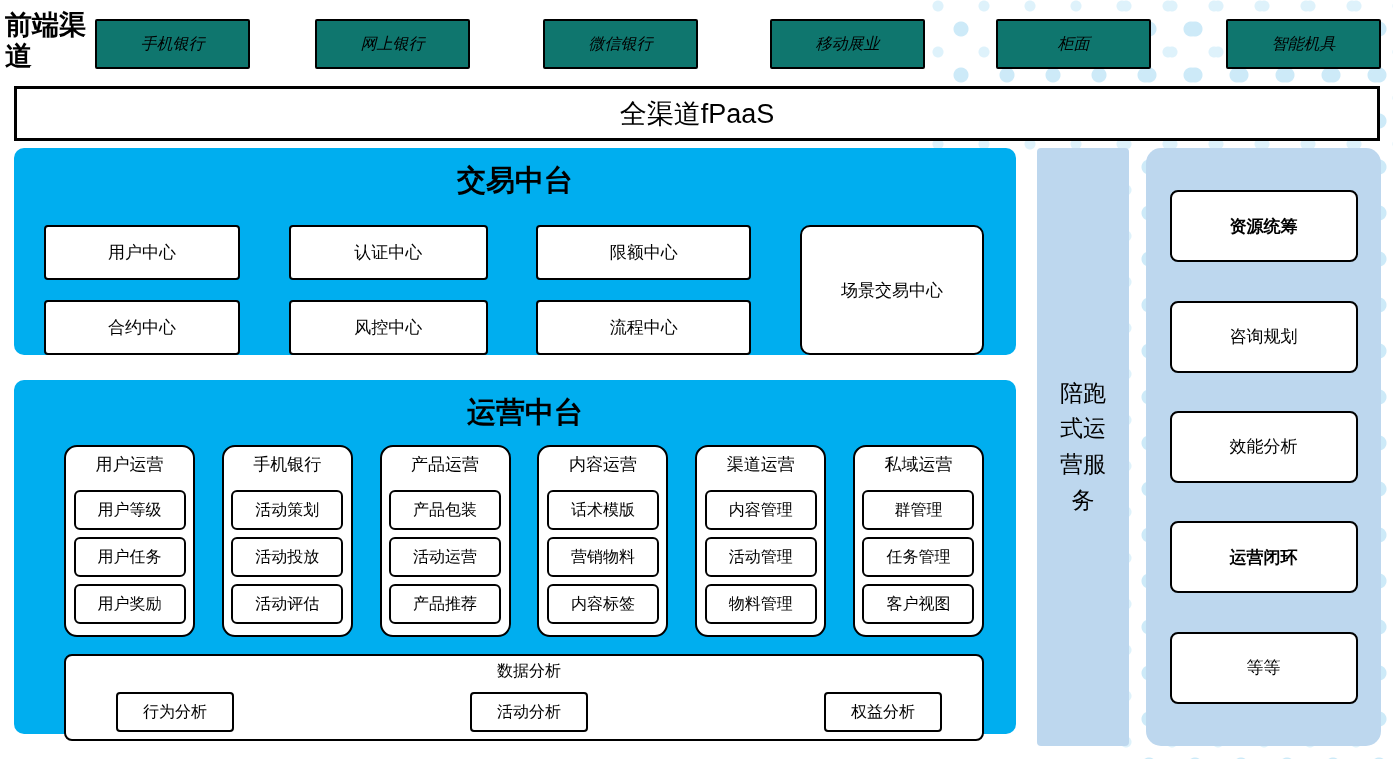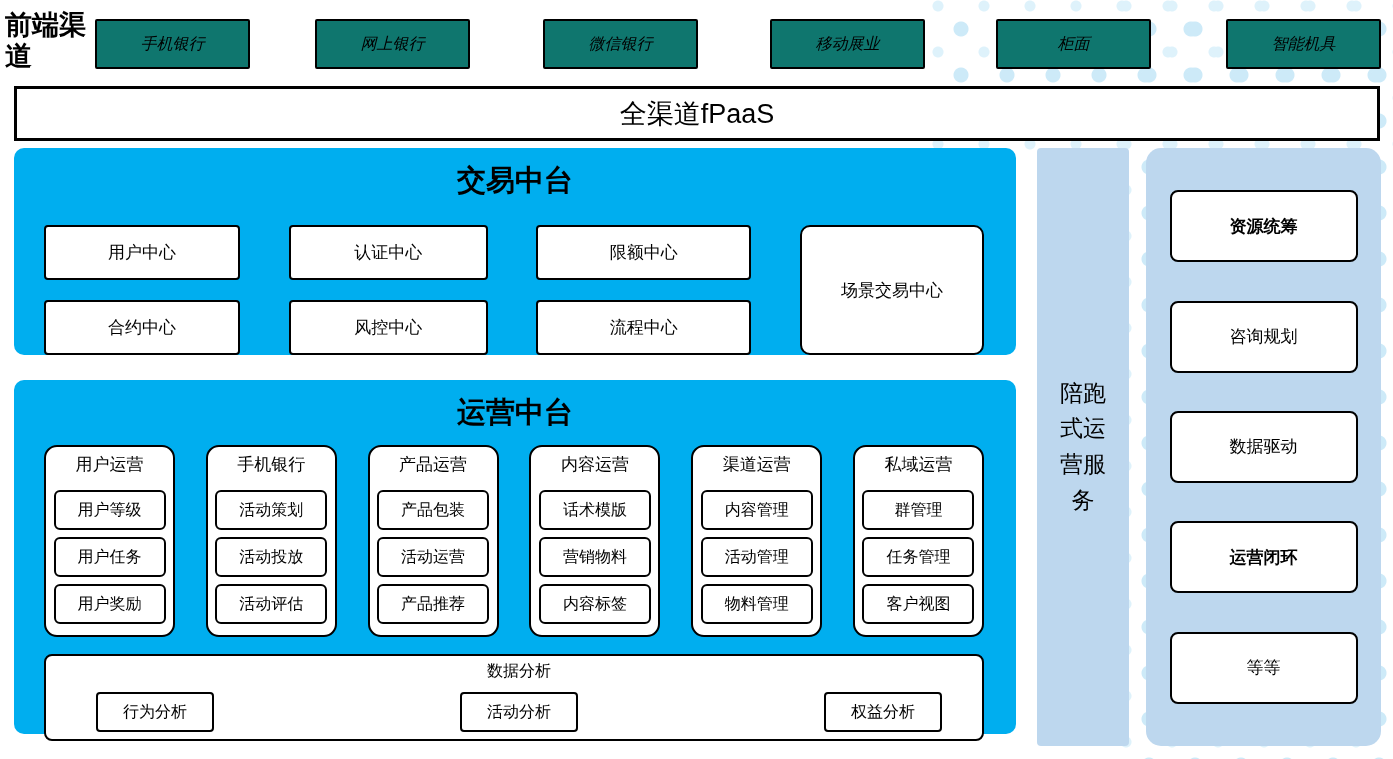--- a/index.html
+++ b/index.html
@@ -41,21 +41,21 @@
     display: flex; align-items: center; justify-content: center;
     font-size: 27px;
   }
 
   
   .platform {
     position: absolute; left: 14px; width: 1002px;
     background: #00AEEF; border-radius: 10px;
   }
   .platform-trade { top: 148px; height: 207px; }
-  .platform-ops   { top: 380px; height: 354px; }
+  .platform-ops   { top: 380px; height: 354px; padding-left: 20px; }
   .platform-title {
     font-family: "Liberation Serif", serif; font-weight: 700;
     font-size: 29px; text-align: center; padding-top: 13px;
   }
 
   
   .trade-grid {
     display: grid; margin: 24px 32px 0 30px;
     grid-template-columns: 196px 199px 215px 184px;
     grid-template-rows: 55px 55px;
@@ -210,18 +210,18 @@
     </div>
   </div>
 
   <div class="side-band">
     <div class="side-band-text">陪跑式运营服务</div>
   </div>
 
   <div class="right-panel">
     <div class="panel-box" style="font-weight: 700;">资源统筹</div>
     <div class="panel-box">咨询规划</div>
-    <div class="panel-box">数据驱动</div>
+    <div class="panel-box">效能分析</div>
     <div class="panel-box" style="font-weight: 700;">运营闭环</div>
     <div class="panel-box">等等</div>
   </div>
 
 </div>
 
 </body></html>

